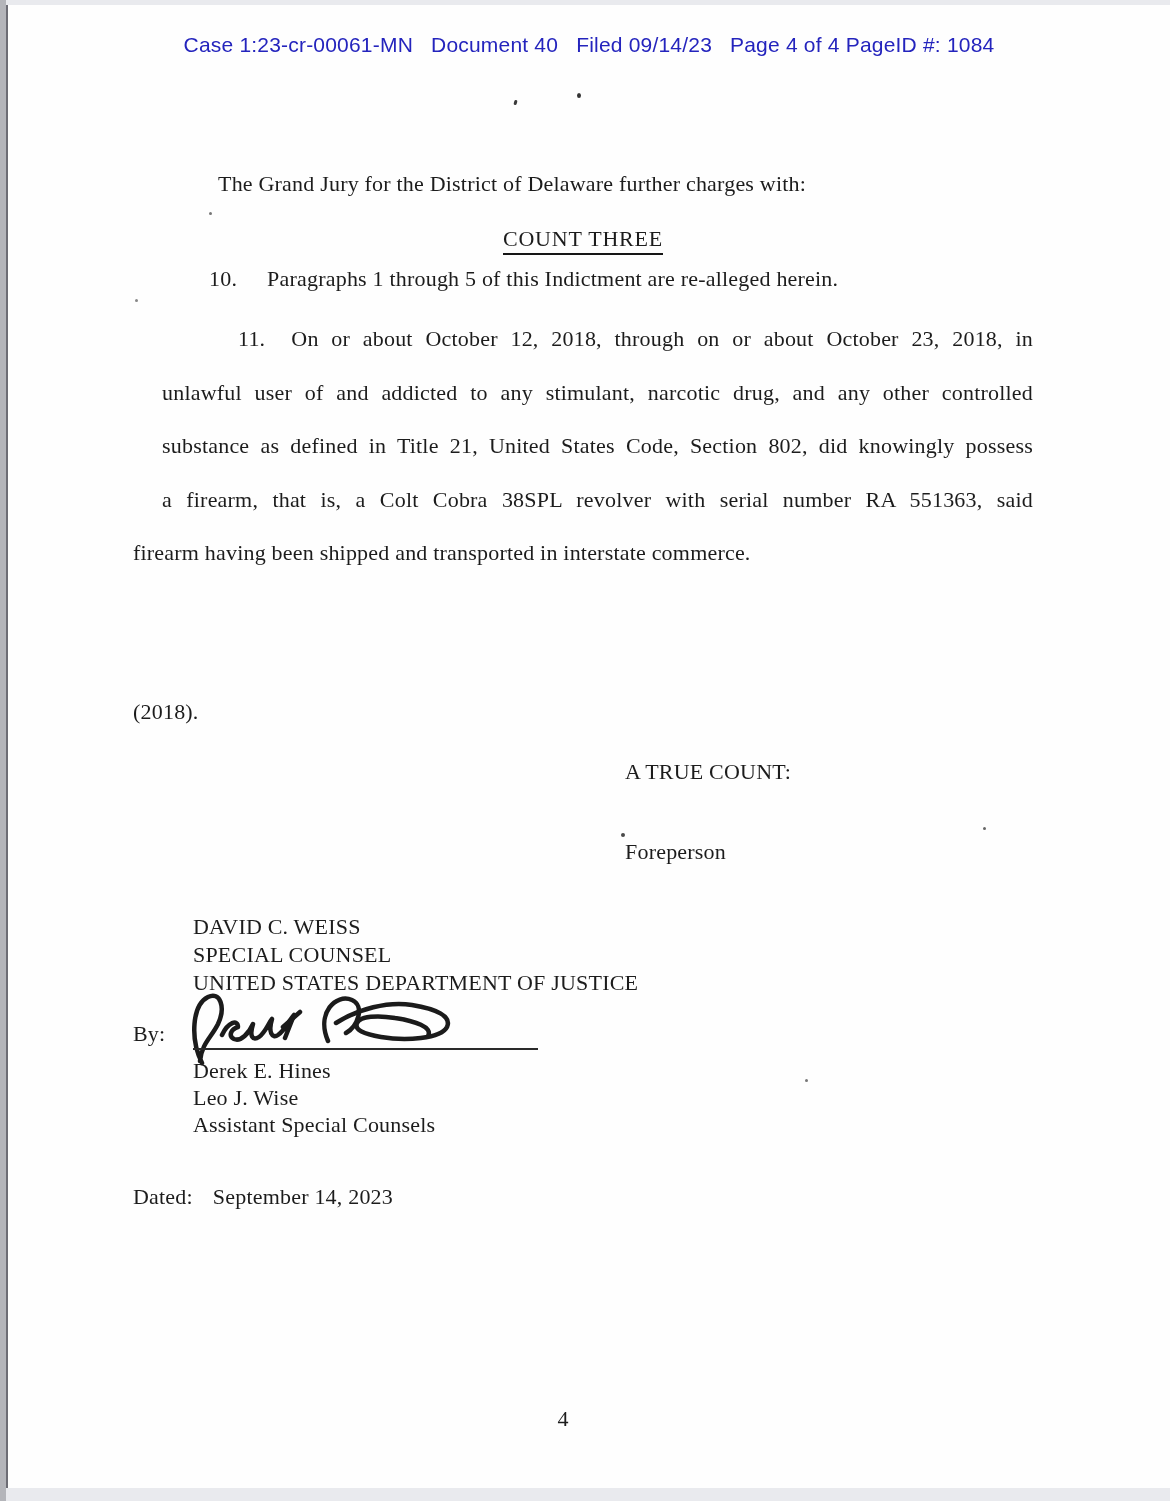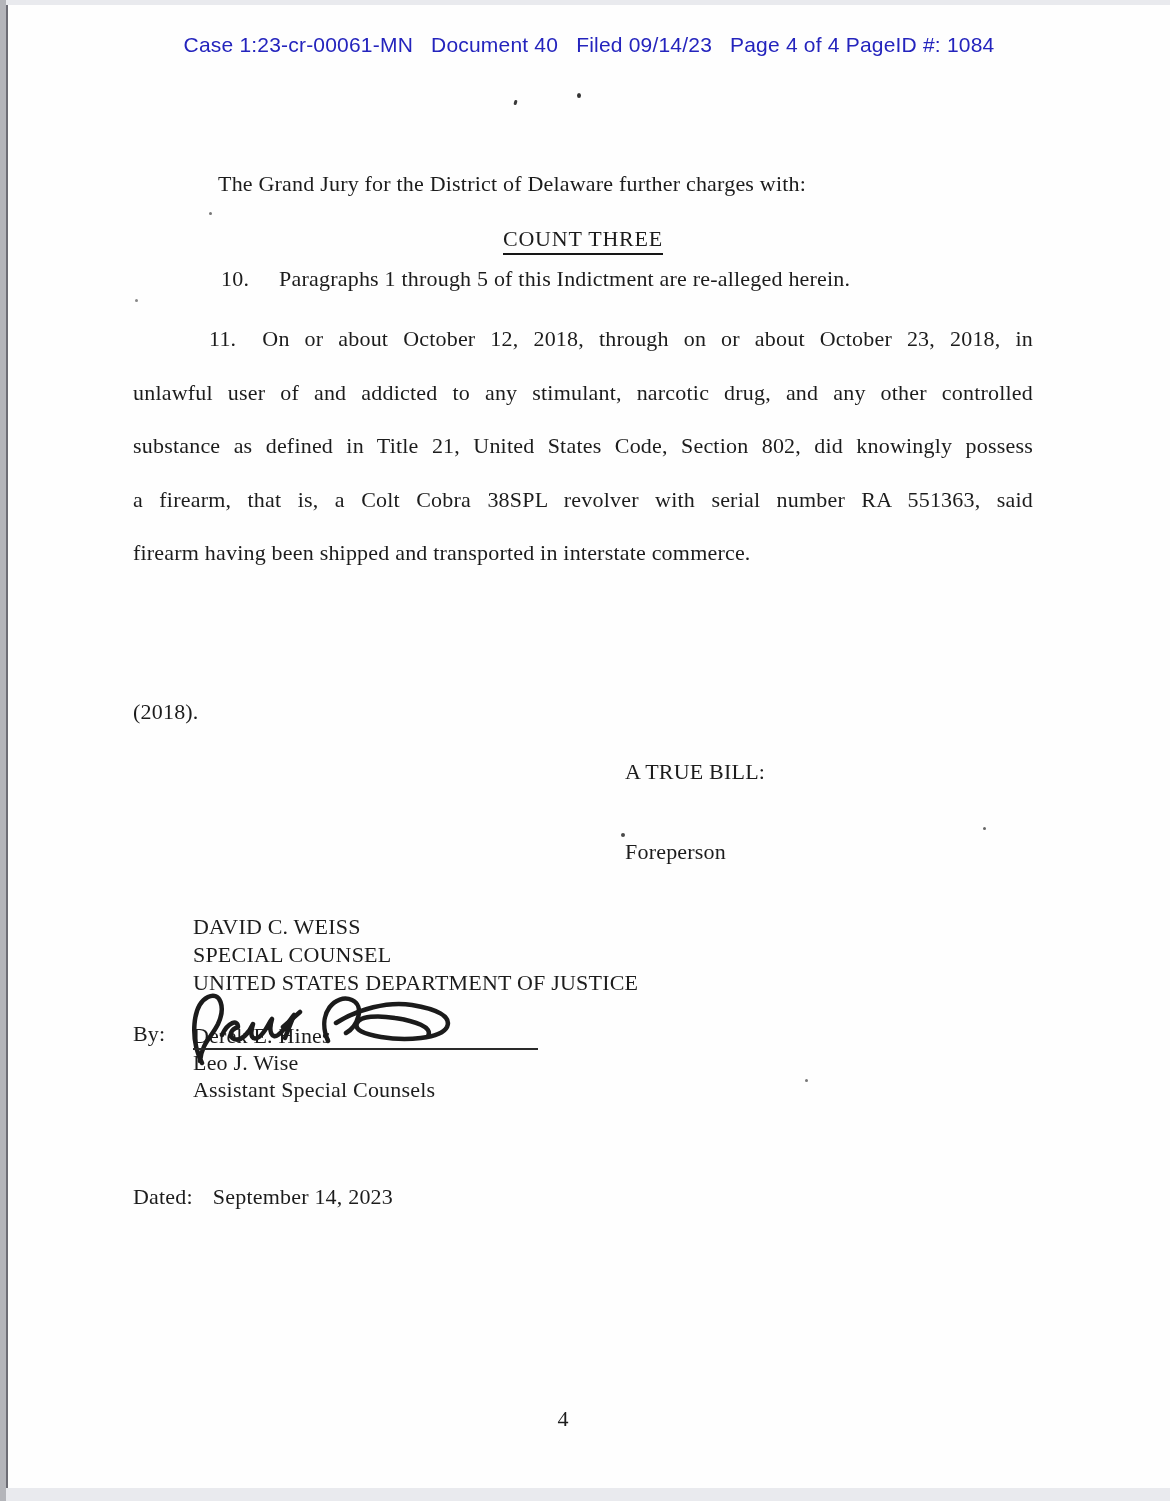--- a/index.html
+++ b/index.html
@@ -23,36 +23,36 @@
     font-size:21px;letter-spacing:0.2px;
     color:#2424bd;
   }
   .doc-text{font-size:22px;letter-spacing:0.2px;}
   .intro{position:absolute;top:166px;left:125px;width:900px;padding-left:85px;box-sizing:border-box;}
   .count-heading-wrap{position:absolute;top:221px;left:125px;width:900px;text-align:center;}
   .count-heading{
     display:inline-block;font-weight:normal;letter-spacing:0.8px;
     border-bottom:2.5px solid #161616;padding-bottom:1px;
   }
-  .para10{position:absolute;top:261px;left:137px;width:900px;padding-left:76px;box-sizing:border-box;}
+  .para10{position:absolute;top:261px;left:125px;width:900px;padding-left:76px;box-sizing:border-box;}
   .para-num{margin-right:30px;}
   .para11{position:absolute;top:307px;left:125px;width:900px;line-height:53.6px;}
-  .jline{text-align:justify;text-align-last:justify;white-space:nowrap;overflow:hidden;}
+  .jline{text-align:justify;text-align-last:justify;white-space:nowrap;overflow:hidden;margin-left:29px;}
   .jline-first .para-num{margin-right:26px;}
   .jline-first{padding-left:76px;box-sizing:border-box;}
   .lline{text-align:left;}
   .violation1{position:absolute;top:643px;left:125px;width:900px;padding-left:78px;box-sizing:border-box;}
   .violation2{position:absolute;top:694px;left:125px;}
   .true-bill{position:absolute;top:754px;left:617px;}
   .foreperson{position:absolute;top:834px;left:617px;}
   .counsel-block{position:absolute;top:908px;left:185px;line-height:28px;}
   .by-label{position:absolute;top:1016px;left:125px;}
   .sig-svg{position:absolute;top:986px;left:178px;}
   .sig-line{position:absolute;top:1043px;left:185px;width:345px;border-top:2px solid #2a2a2a;}
-  .signers-block{position:absolute;top:1017px;left:185px;line-height:27px;}
+  .signers-block{position:absolute;top:1052px;left:185px;line-height:27px;}
   .dated{position:absolute;top:1179px;left:125px;}
   .dated .label{margin-right:20px;}
   .page-num{position:absolute;top:1401px;left:0;width:1110px;text-align:center;}
   .speck{position:absolute;border-radius:50%;background:#444;}
 </style>
 </head>
 <body>
 
 <div class="edge-strip"></div>
 
@@ -86,21 +86,21 @@
   <div class="doc-text para11">
     <div class="jline jline-first"><span class="para-num">11.</span><span>On or about October 12, 2018, through on or about October 23, 2018, in</span></div>
     <div class="jline">unlawful user of and addicted to any stimulant, narcotic drug, and any other controlled</div>
     <div class="jline">substance as defined in Title 21, United States Code, Section 802, did knowingly possess</div>
     <div class="jline">a firearm, that is, a Colt Cobra 38SPL revolver with serial number RA 551363, said</div>
     <div class="lline">firearm having been shipped and transported in interstate commerce.</div>
   </div>
 
   <div class="doc-text violation2">(2018).</div>
 
-  <div class="doc-text true-bill">A TRUE BILL:</div>
+  <div class="doc-text true-bill">A TRUE COUNT:</div>
   <div class="doc-text foreperson">Foreperson</div>
 
   <div class="doc-text counsel-block">
     <div>DAVID C. WEISS</div>
     <div>SPECIAL COUNSEL</div>
     <div>UNITED STATES DEPARTMENT OF JUSTICE</div>
   </div>
 
   <div class="doc-text by-label">By:</div>
 

